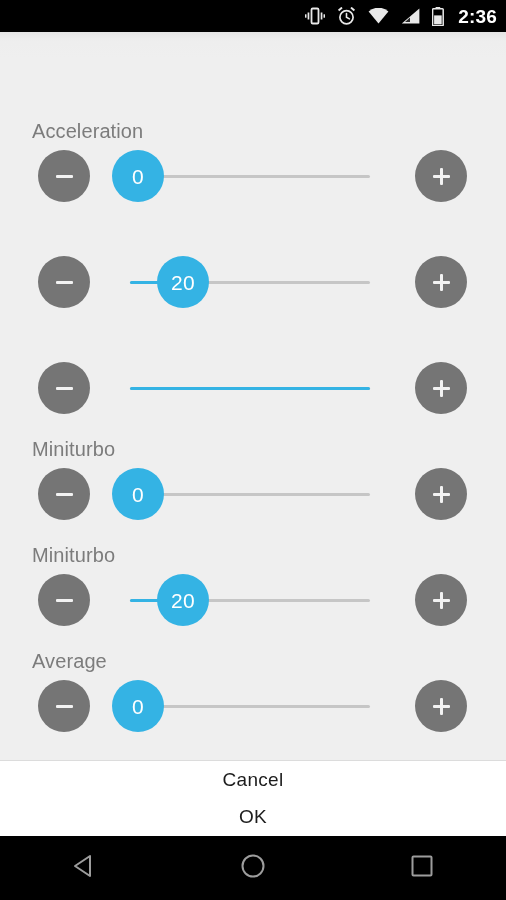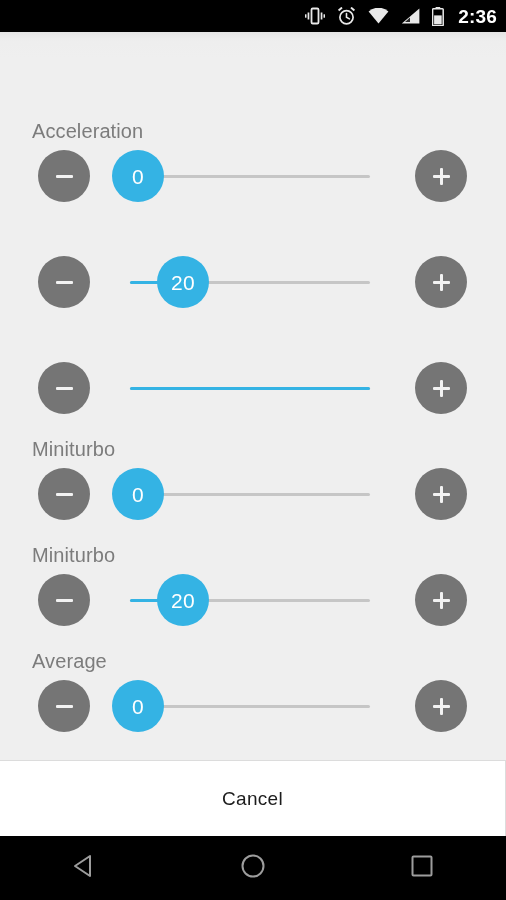--- a/index.html
+++ b/index.html
@@ -85,21 +85,21 @@
   }
   .thumb-val {
     color:#ffffff; font-size:21px; font-weight:300; line-height:1;
     letter-spacing:.3px;
   }
 
   
   .btnbar {
     position:absolute; top:760px; left:0; width:506px; height:76px;
     background:#ffffff; border-top:1px solid #dcdcdc;
-    display:flex; align-items:stretch;
+    display:flex; align-items:stretch;flex-direction:column;
   }
   .dlg-btn {
     flex:1; display:flex; align-items:center; justify-content:center;
     font-size:19px; color:#1c1c1c; letter-spacing:.3px; background:#ffffff;
   }
   .btn-divider { width:1px; background:#dcdcdc; }
 
   
   .navbar {
     position:absolute; top:836px; left:0; width:506px; height:64px;
@@ -268,20 +268,21 @@
           <span class="glyph-v"></span>
         </div>
       </div>
     </div>
 
   </div>
 
   <div class="btnbar">
     <div class="dlg-btn">Cancel</div>
     <div class="btn-divider"></div>
+    <div class="dlg-btn">OK</div>
   </div>
 
   <div class="navbar">
     <div class="nav-item">
       <span>
         <svg width="30" height="30" viewBox="0 0 30 30">
           <path d="M21 5 L6 15 L21 25 Z" fill="none" stroke="#9d9d9d" stroke-width="2" stroke-linejoin="round"></path>
         </svg>
       </span>
     </div>

